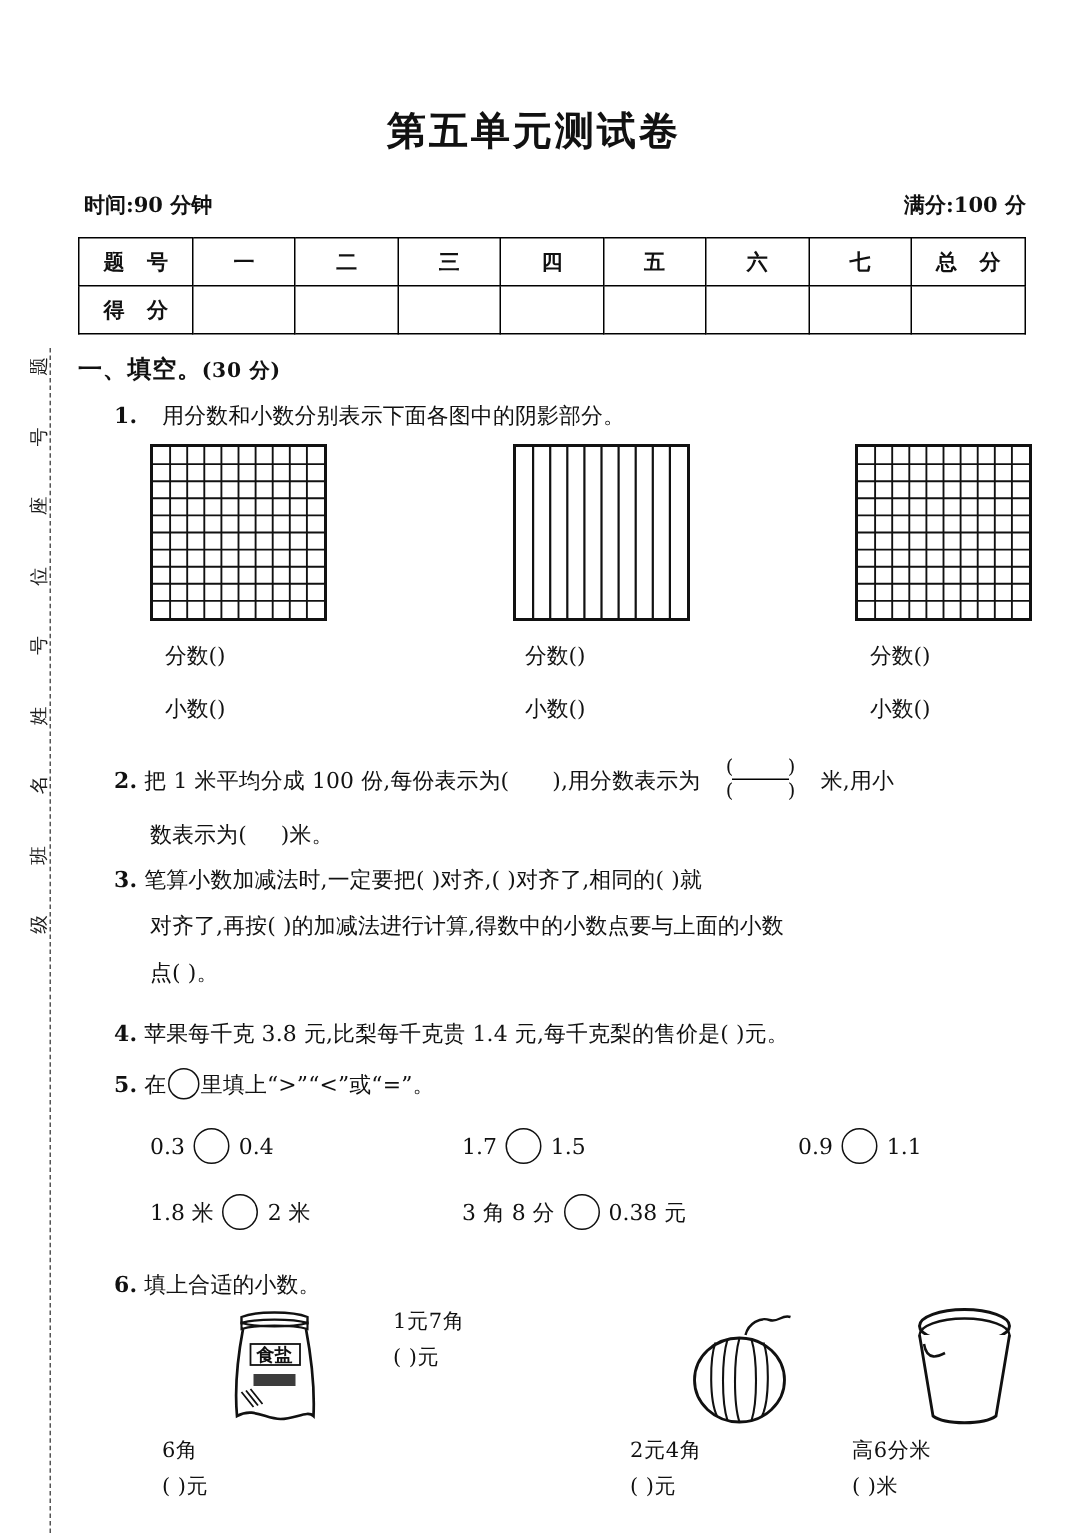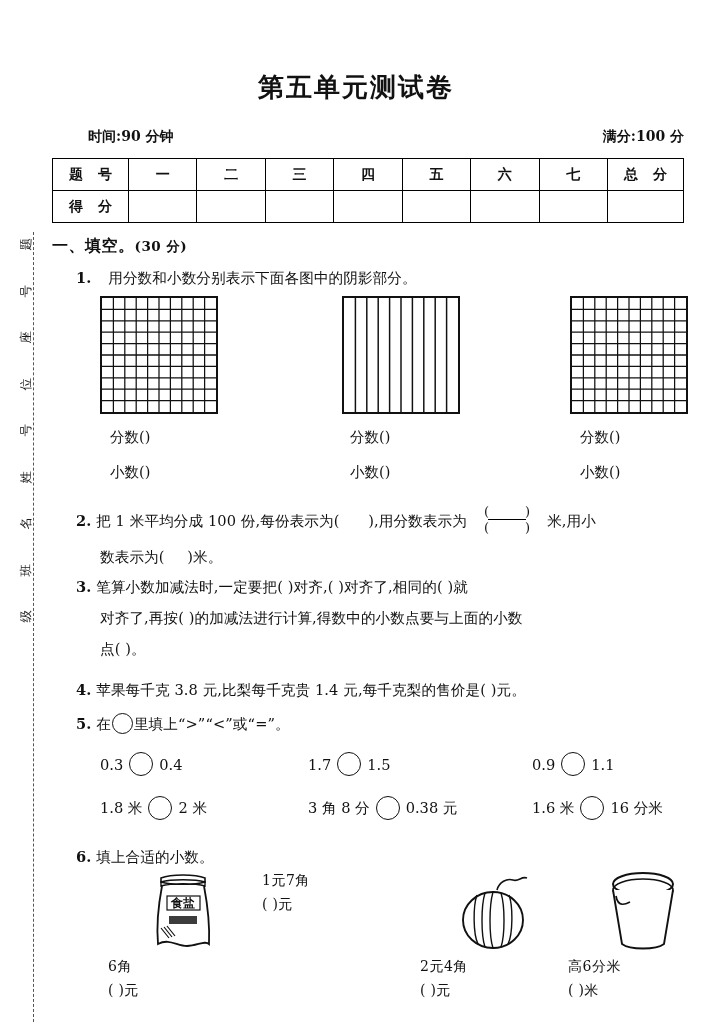--- a/index.html
+++ b/index.html
@@ -60,21 +60,20 @@
   }
 
   
   .info-row {
     position: absolute;
     left: 56px; right: 40px; top: 128px;
     display: flex;
     justify-content: space-between;
     font-size: 14px;
     font-weight: bold;
-    margin-left: 32px;
   }
 
   
   .score-table {
     position: absolute;
     left: 52px; top: 158px;
     width: 632px;
     border-collapse: collapse;
     table-layout: fixed;
   }
@@ -427,25 +426,20 @@
   <div class="cmp" style="left:48px;">
     <span>1.8 米</span>
     <span class="circle"></span>
     <span>2 米</span>
   </div>
   <div class="cmp" style="left:256px;">
     <span>3 角 8 分</span>
     <span class="circle"></span>
     <span>0.38 元</span>
   </div>
-  <div class="cmp" style="left:480px;">
-    <span>1.6 米</span>
-    <span class="circle"></span>
-    <span>16 分米</span>
-  </div>
 </div>
 
 <div class="q" style="left:76px; top:845px;">
   <span class="num">6.</span>
   <span>填上合适的小数。</span>
 </div>
 
 <div class="items">
 
   <div class="item i1">

